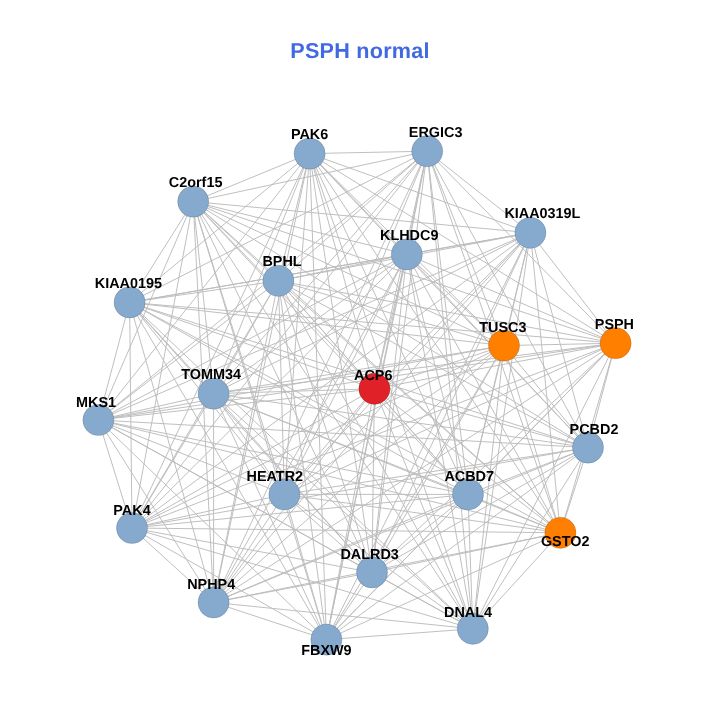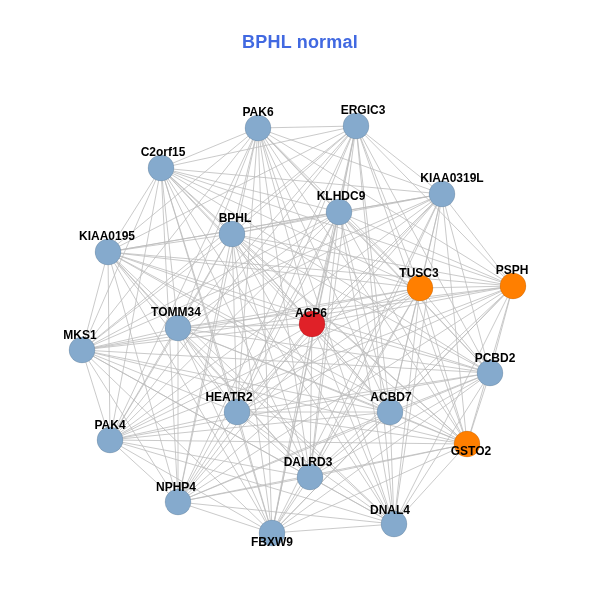--- a/index.html
+++ b/index.html
@@ -40,21 +40,21 @@
     font-size: 12px;
     font-weight: bold;
     fill: #000000;
     text-anchor: middle;
   }
 </style>
 </head>
 <body>
 
 <div class="figure">
-  <div class="figure-title" style="color: rgb(65, 105, 225);">BPHL normal</div>
+  <div class="figure-title" style="color: rgb(65, 105, 225);">PSPH normal</div>
   <svg class="network" id="network-svg" width="600" height="600" viewBox="0 0 600 600">
       <g>
         <line x1="258" y1="128" x2="356" y2="126" stroke="#bcbcbc" stroke-width="0.8"></line>
         <line x1="258" y1="128" x2="161" y2="168" stroke="#bcbcbc" stroke-width="0.8"></line>
         <line x1="258" y1="128" x2="442" y2="194" stroke="#bcbcbc" stroke-width="0.8"></line>
         <line x1="258" y1="128" x2="339" y2="212" stroke="#bcbcbc" stroke-width="0.8"></line>
         <line x1="258" y1="128" x2="232" y2="234" stroke="#bcbcbc" stroke-width="0.8"></line>
         <line x1="258" y1="128" x2="108" y2="252" stroke="#bcbcbc" stroke-width="0.8"></line>
         <line x1="258" y1="128" x2="420" y2="288" stroke="#bcbcbc" stroke-width="0.8"></line>
         <line x1="258" y1="128" x2="513" y2="286" stroke="#bcbcbc" stroke-width="0.8"></line>

